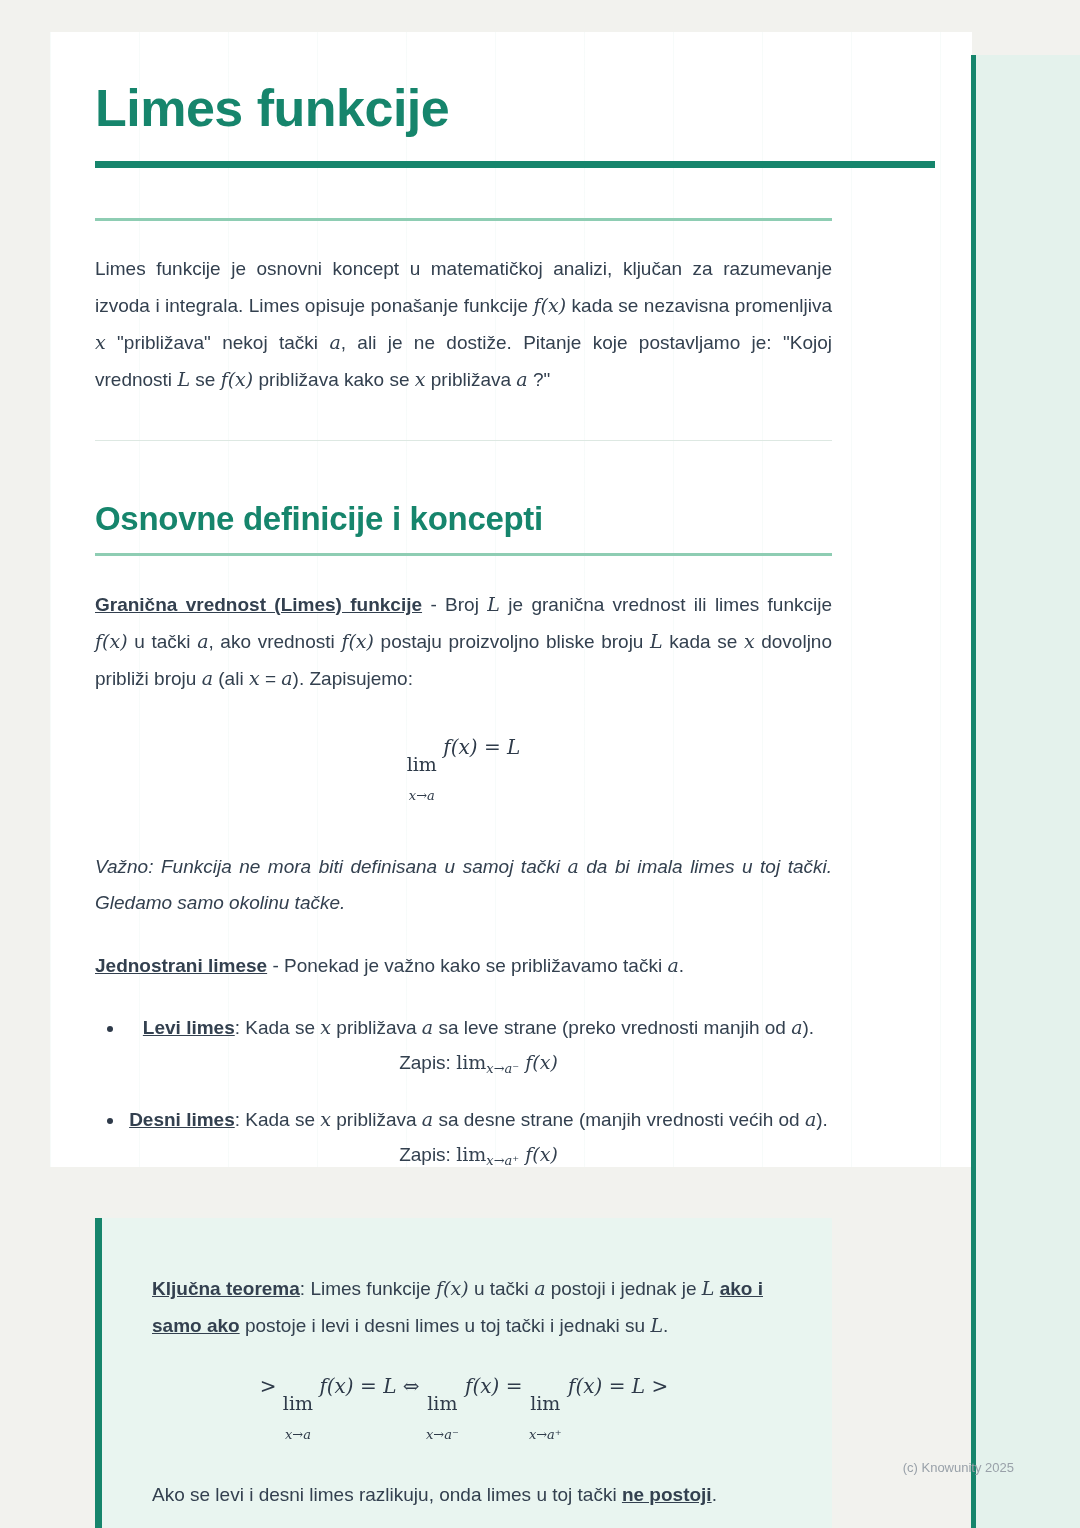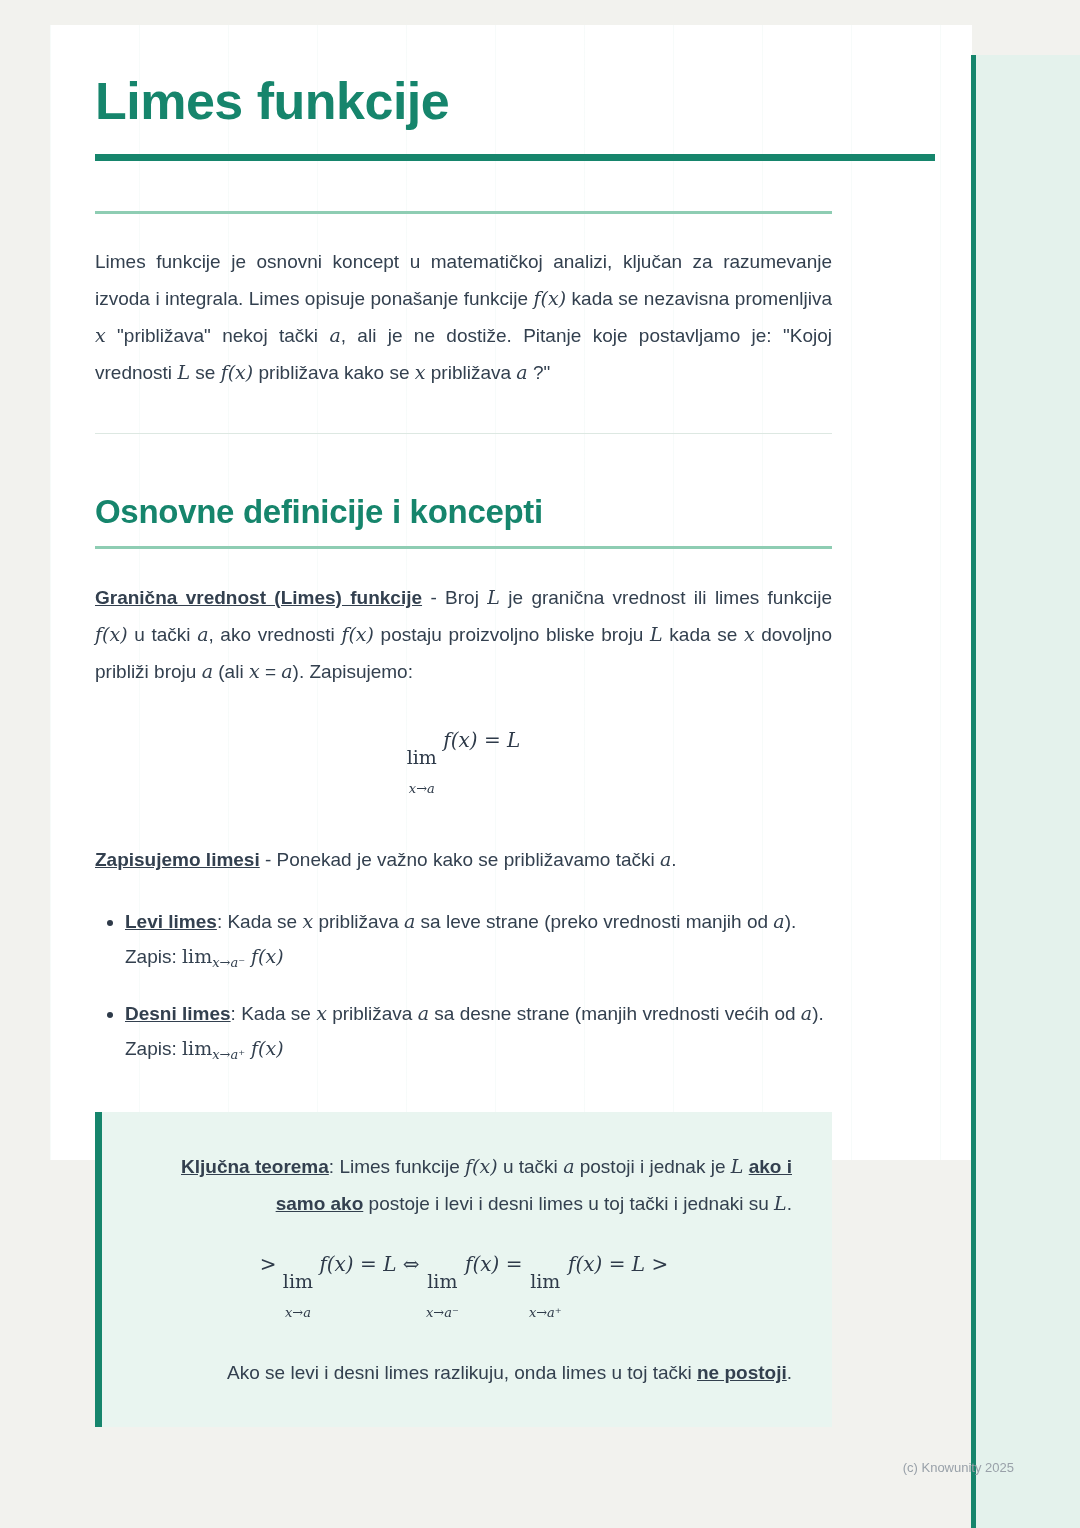--- a/index.html
+++ b/index.html
@@ -4,21 +4,21 @@
 <style>
   html,body{margin:0;padding:0;}
   body{
     width:1080px;height:1528px;position:relative;
     background:#f2f2ee;
     font-family:"Liberation Sans", sans-serif;
     color:#33404f;
     overflow:hidden;
   }
   .page{
-    position:absolute;left:50px;top:25px;width:922px;height:1135px;
+    position:absolute;left:50px;top:32px;width:922px;height:1135px;
     background:#ffffff;
     background-image:repeating-linear-gradient(to right,
       rgba(30,140,110,0.035) 0px, rgba(30,140,110,0.035) 1px,
       transparent 1px, transparent 89px);
   }
   .accent-line{
     position:absolute;left:971px;top:55px;width:5px;height:1473px;
     background:#16856c;
   }
   .mint-strip{
@@ -67,37 +67,38 @@
   .formula{
     margin:38px 0 46px 0;
     text-align:center;
     font-size:20px;
     font-family:"DejaVu Serif", serif;
     color:#2e3a49;
   }
   ul.bullets{
     margin:6px 0 30px 0;padding:0 0 0 30px;
     list-style:disc;
+    text-align:center;
   }
   ul.bullets li{
     margin:0 0 16px 0;
     font-size:19px;line-height:35px;
   }
   ul.bullets li::marker{color:#2e3a49;}
   .callout{
     margin:40px 0 0 0;
     background:#e9f5f0;
     border-left:7px solid #16856c;
     padding:36px 40px 36px 34px;
     box-sizing:border-box;
     width:737px;
   }
   .callout p{
-    margin:0;
-    font-size:19px;line-height:36px;text-align:right;
+    margin:16px;
+    font-size:19px;line-height:36px;
   }
   .callout .formula{margin:30px 0 36px 0;}
   .footer-copy{
     position:absolute;right:66px;top:1460px;
     font-size:13px;color:#99a1a9;z-index:5;
   }
 </style>
 </head>
 <body>
 
@@ -116,22 +117,23 @@
     <h2>Osnovne definicije i koncepti</h2>
     <div class="h2-rule"></div>
 
     <p class="body"><span class="run-b">Granična vrednost (Limes) funkcije</span><span> - Broj </span><span class="run-m">L</span><span> je granična vrednost ili limes funkcije </span><span class="run-m">f(x)</span><span> u tački </span><span class="run-m">a</span><span>, ako vrednosti </span><span class="run-m">f(x)</span><span> postaju proizvoljno bliske broju </span><span class="run-m">L</span><span> kada se </span><span class="run-m">x</span><span> dovoljno približi broju </span><span class="run-m">a</span><span> (ali </span><span class="run-m">x</span><span> = </span><span class="run-m">a</span><span>). Zapisujemo:</span></p>
 
     <div class="formula"><span class="stk">
           <span class="top">lim</span>
           <span class="bot">x→a</span>
         </span><span class="run-m"> f(x) = L</span></div>
 
+    <p class="body italicp"><span>Važno: Funkcija ne mora biti definisana u samoj tački </span><span class="run-m">a</span><span> da bi imala limes u toj tački. Gledamo samo okolinu tačke.</span></p>
 
-    <p class="body"><span class="run-b">Zapisujemo limesi</span><span> - Ponekad je važno kako se približavamo tački </span><span class="run-m">a</span><span>.</span></p>
+    <p class="body"><span class="run-b">Jednostrani limese</span><span> - Ponekad je važno kako se približavamo tački </span><span class="run-m">a</span><span>.</span></p>
 
     <ul class="bullets">
       <li><span class="run-b">Levi limes</span><span>: Kada se </span><span class="run-m">x</span><span> približava </span><span class="run-m">a</span><span> sa leve strane (preko vrednosti manjih od </span><span class="run-m">a</span><span>). Zapis: </span><span class="run-mu">lim</span><span class="run-sub">x→a⁻</span><span class="run-m"> f(x)</span></li>
       <li><span class="run-b">Desni limes</span><span>: Kada se </span><span class="run-m">x</span><span> približava </span><span class="run-m">a</span><span> sa desne strane (manjih vrednosti većih od </span><span class="run-m">a</span><span>). Zapis: </span><span class="run-mu">lim</span><span class="run-sub">x→a⁺</span><span class="run-m"> f(x)</span></li>
     </ul>
 
     <div class="callout">
       <p><span class="run-b">Ključna teorema</span><span>: Limes funkcije </span><span class="run-m">f(x)</span><span> u tački </span><span class="run-m">a</span><span> postoji i jednak je </span><span class="run-m">L</span><span> </span><span class="run-b">ako i samo ako</span><span> postoje i levi i desni limes u toj tački i jednaki su </span><span class="run-m">L</span><span>.</span></p>
       <div class="formula"><span class="run-mu">&gt; </span><span class="stk">
             <span class="top">lim</span>

